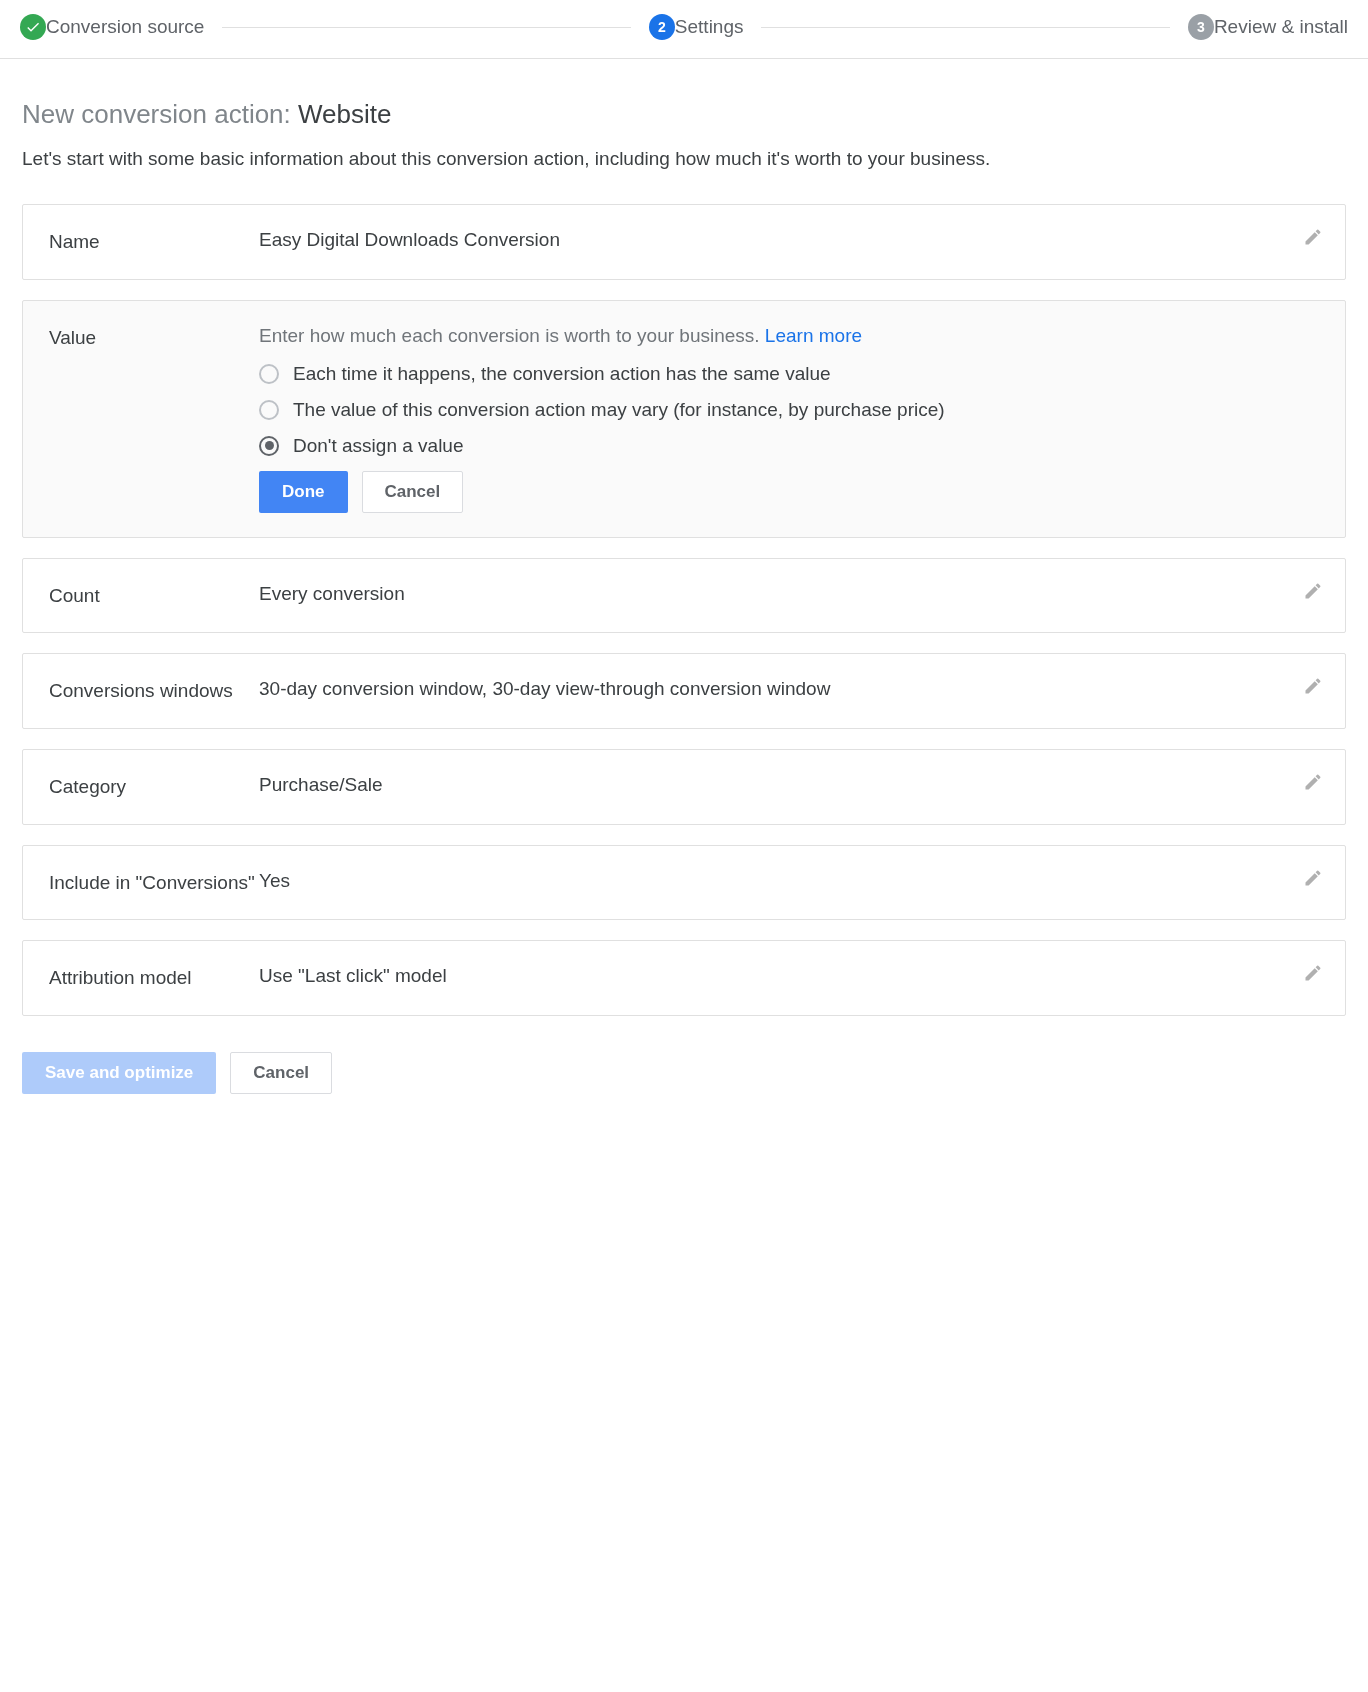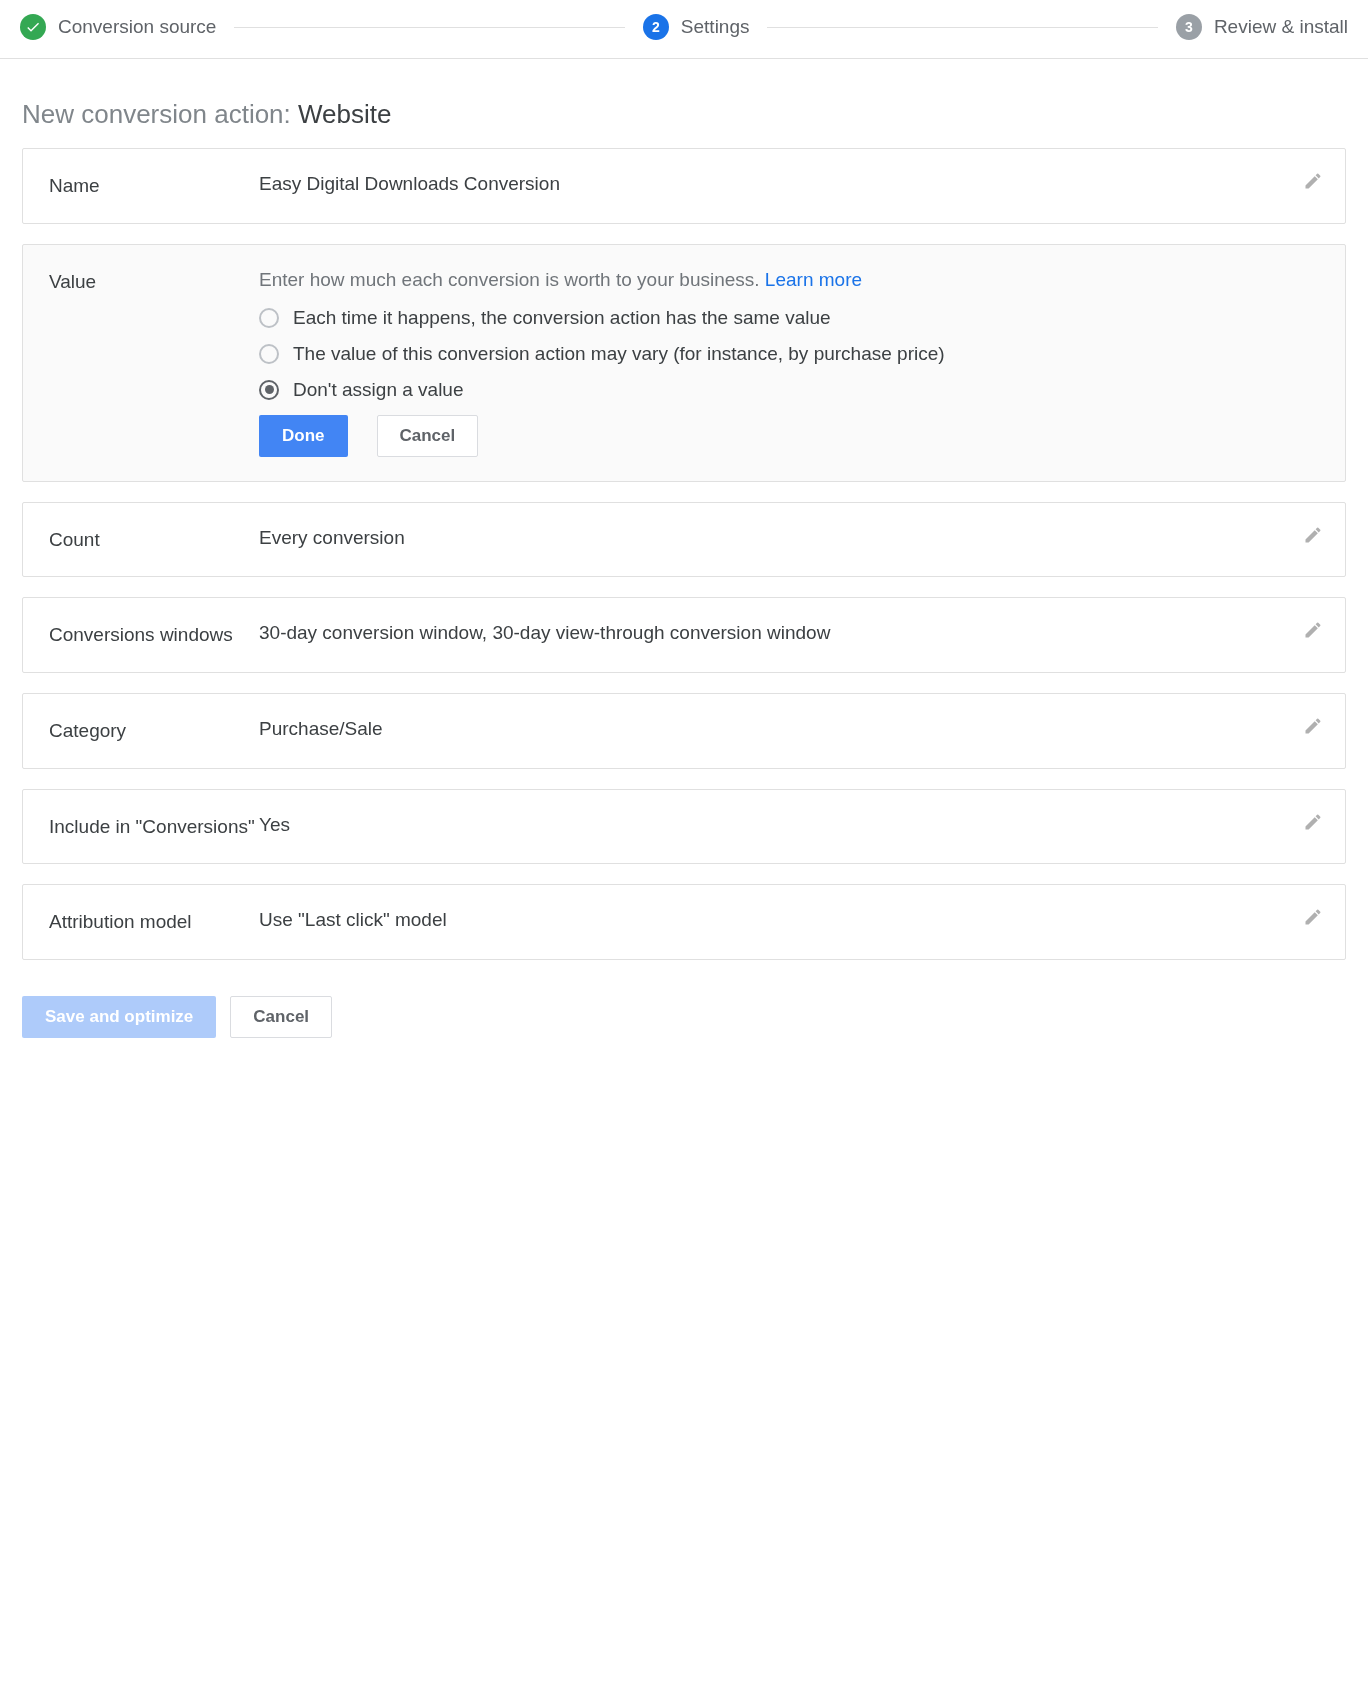--- a/index.html
+++ b/index.html
@@ -12,21 +12,20 @@
   }
   .stepper {
     display: flex;
     align-items: center;
     padding: 14px 20px 18px 20px;
     border-bottom: 1px solid #e0e0e0;
   }
   .step {
     display: flex;
     align-items: center;
-    gap: 12px;
   }
   .step-sep {
     flex: 1;
     height: 1px;
     background: #e0e0e0;
     margin: 0 18px;
   }
   .step-badge {
     width: 26px;
     height: 26px;
@@ -128,21 +127,21 @@
 
   .note {
     background: #fdf3d0;
     padding: 18px 20px;
     margin: 8px 0 28px 30px;
     font-size: 18px;
     line-height: 1.4;
     color: #3c4043;
   }
 
-  .btn-row { display: flex; gap: 29px; }
+  .btn-row { display: flex; gap: 14px; }
   .btn {
     padding: 10px 22px;
     font-size: 17px;
     font-weight: 600;
     border-radius: 2px;
     border: 1px solid transparent;
     cursor: pointer;
   }
   .btn-primary { background: #4285f4; color: #fff; }
   .btn-secondary { background: #fff; border-color: #dadce0; color: #5f6368; }
@@ -176,20 +175,21 @@
     <span class="step-badge badge-pending">3</span>
     <span class="step-label">Review &amp; install</span>
   </div>
 </div>
 
 <div class="page">
 
   <h1 class="page-title">
     <span>New conversion action: </span><span class="emph">Website</span>
   </h1>
+  <div class="page-sub">Let's start with some basic information about this conversion action, including how much it's worth to your business.</div>
 
   <div class="card">
     <div class="card-label">Name</div>
     <div class="card-value">Easy Digital Downloads Conversion</div>
     <span class="edit-icon">
       <svg viewBox="0 0 24 24">
           <path d="M3 17.25V21h3.75L17.81 9.94l-3.75-3.75L3 17.25zM20.71 7.04a1 1 0 0 0 0-1.41l-2.34-2.34a1 1 0 0 0-1.41 0l-1.83 1.83 3.75 3.75 1.83-1.83z"></path>
         </svg>
     </span>
   </div>

